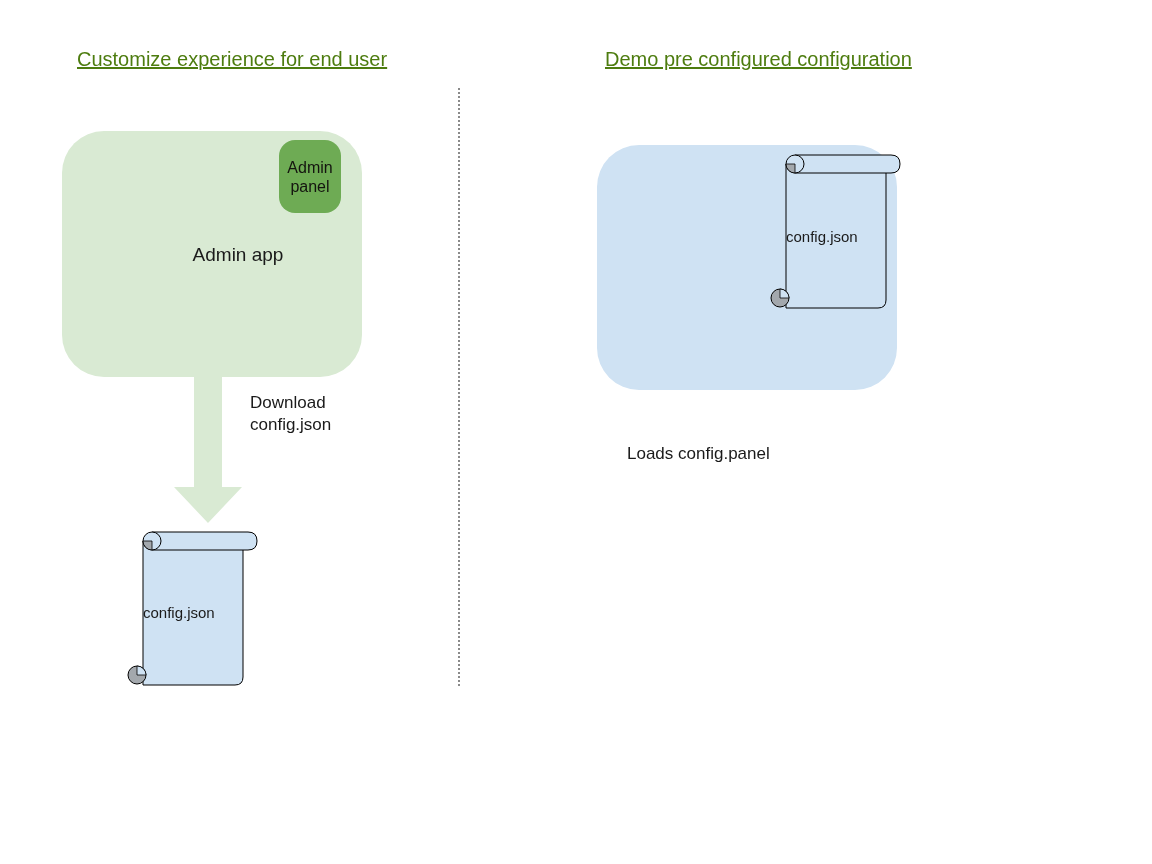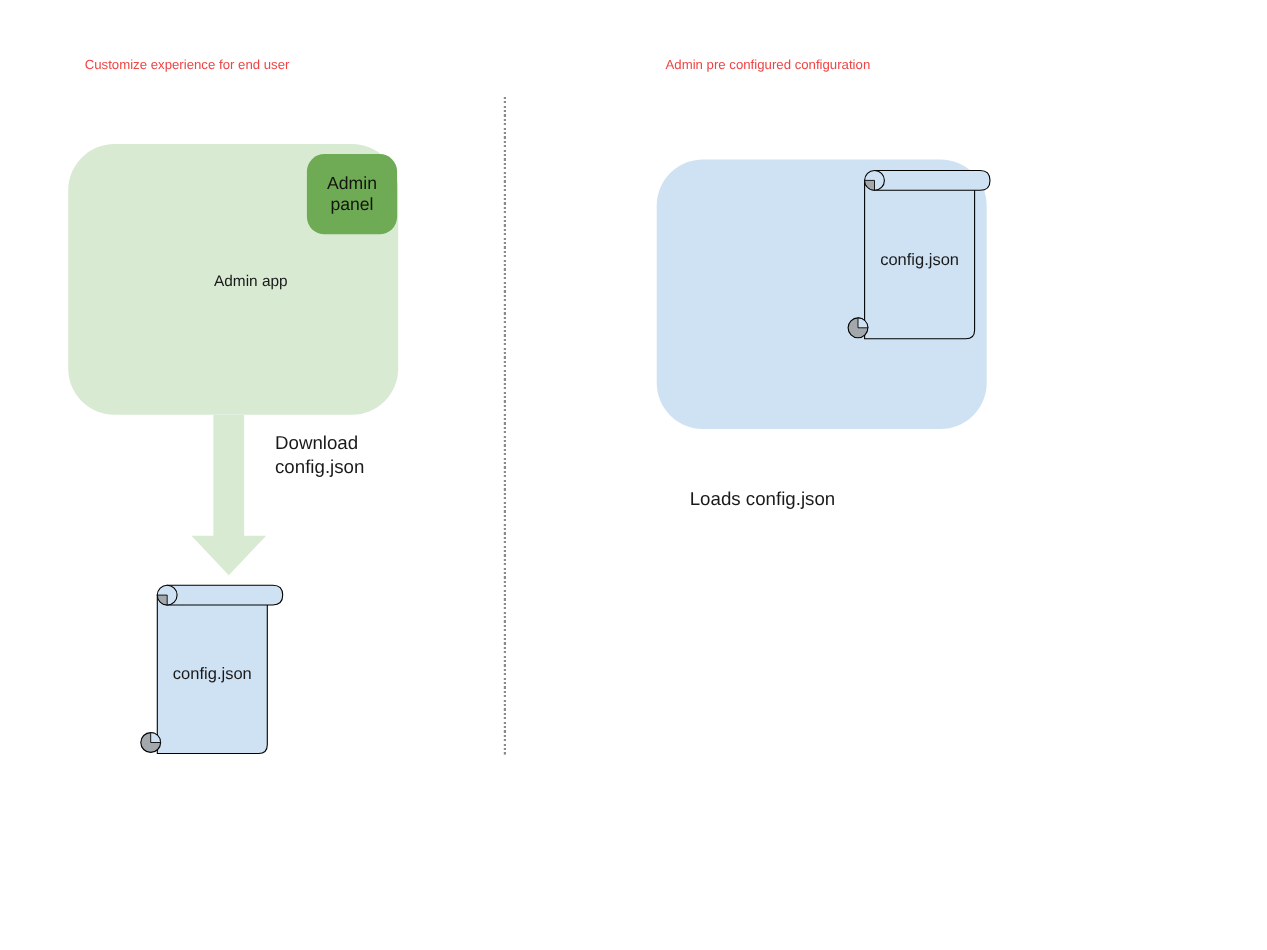--- a/index.html
+++ b/index.html
@@ -8,54 +8,55 @@
     width: 1152px;
     height: 864px;
     background: #ffffff;
     overflow: hidden;
     font-family: "Liberation Sans", sans-serif;
     color: #1a1a1a;
   }
   .abs { position: absolute; }
 
   .section-title {
-    font-size: 12px;
+    font-size: 20px;
     line-height: 19px;
     white-space: nowrap;
-    color: #ef4444;
+    color: #4d7c0f;
+    text-decoration: underline;
   }
 
   .divider {
     left: 458px;
     top: 88px;
     width: 2px;
     height: 598px;
     background: repeating-linear-gradient(to bottom, #8a8a8a 0 2px, transparent 2px 4px);
   }
 
   .admin-box {
     left: 62px;
     top: 131px;
     width: 300px;
     height: 246px;
     background: #d9ead3;
     border-radius: 42px;
   }
   .admin-app-label {
-    left: 62px;
+    left: 72px;
     top: 245px;
     width: 332px;
     text-align: center;
-    font-size: 14px;
+    font-size: 19px;
     line-height: 20px;
   }
   .admin-panel {
     left: 279px;
     top: 140px;
-    width: 82px;
+    width: 62px;
     height: 73px;
     background: #6eab54;
     border-radius: 16px;
     display: flex;
     align-items: center;
     justify-content: center;
     text-align: center;
     font-size: 16px;
     line-height: 19px;
     color: #14140f;
@@ -86,42 +87,41 @@
     text-align: center;
     font-size: 19px;
     line-height: 20px;
   }
 
   .scroll-left  { left: 126px; top: 526px; }
   .scroll-right { left: 769px; top: 149px; }
 
   .file-label {
     width: 100px;
-    text-align: center;
     font-size: 15px;
     line-height: 18px;
   }
   .file-label-left  { left: 143px; top: 604px; }
   .file-label-right { left: 786px; top: 228px; }
 
   .caption {
     left: 627px;
     top: 443px;
     font-size: 17px;
     line-height: 21px;
     white-space: nowrap;
   }
 </style>
 </head>
 <body>
 
 <div class="canvas">
 
   <div class="abs section-title" style="left:77px; top:50px;">Customize experience for end user</div>
-  <div class="abs section-title" style="left:605px; top:50px;">Admin pre configured configuration</div>
+  <div class="abs section-title" style="left:605px; top:50px;">Demo pre configured configuration</div>
 
   <div class="abs divider"></div>
 
   <div class="abs admin-box"></div>
   <div class="abs admin-app-label">Admin app</div>
 
   <div class="abs admin-panel">
     <span>Admin panel</span>
   </div>
 
@@ -145,15 +145,15 @@
   <svg class="abs scroll-right" width="138" height="162" viewBox="0 0 138 162">
     <path d="M17,15 H117 V151 Q117,159 109,159 H17 Z" fill="#cfe2f3" stroke="#000" stroke-width="1"></path>
     <circle cx="11" cy="149" r="9" fill="#a3a8ad" stroke="#000" stroke-width="1"></circle>
     <path d="M11,149 L20,149 A9,9 0 0,0 11,140 Z" fill="#cfe2f3" stroke="#000" stroke-width="0.8"></path>
     <path d="M26,6 H122 Q131,6 131,15 Q131,24 122,24 H26 Z" fill="#cfe2f3" stroke="#000" stroke-width="1"></path>
     <circle cx="26" cy="15" r="9" fill="#cfe2f3" stroke="#000" stroke-width="1"></circle>
     <path d="M26,15 H17 A9,9 0 0,0 26,24 Z" fill="#a3a8ad" stroke="#000" stroke-width="0.8"></path>
   </svg>
   <div class="abs file-label file-label-right">config.json</div>
 
-  <div class="abs caption">Loads config.json</div>
+  <div class="abs caption">Loads config.panel</div>
 
 </div>
 
 </body></html>

